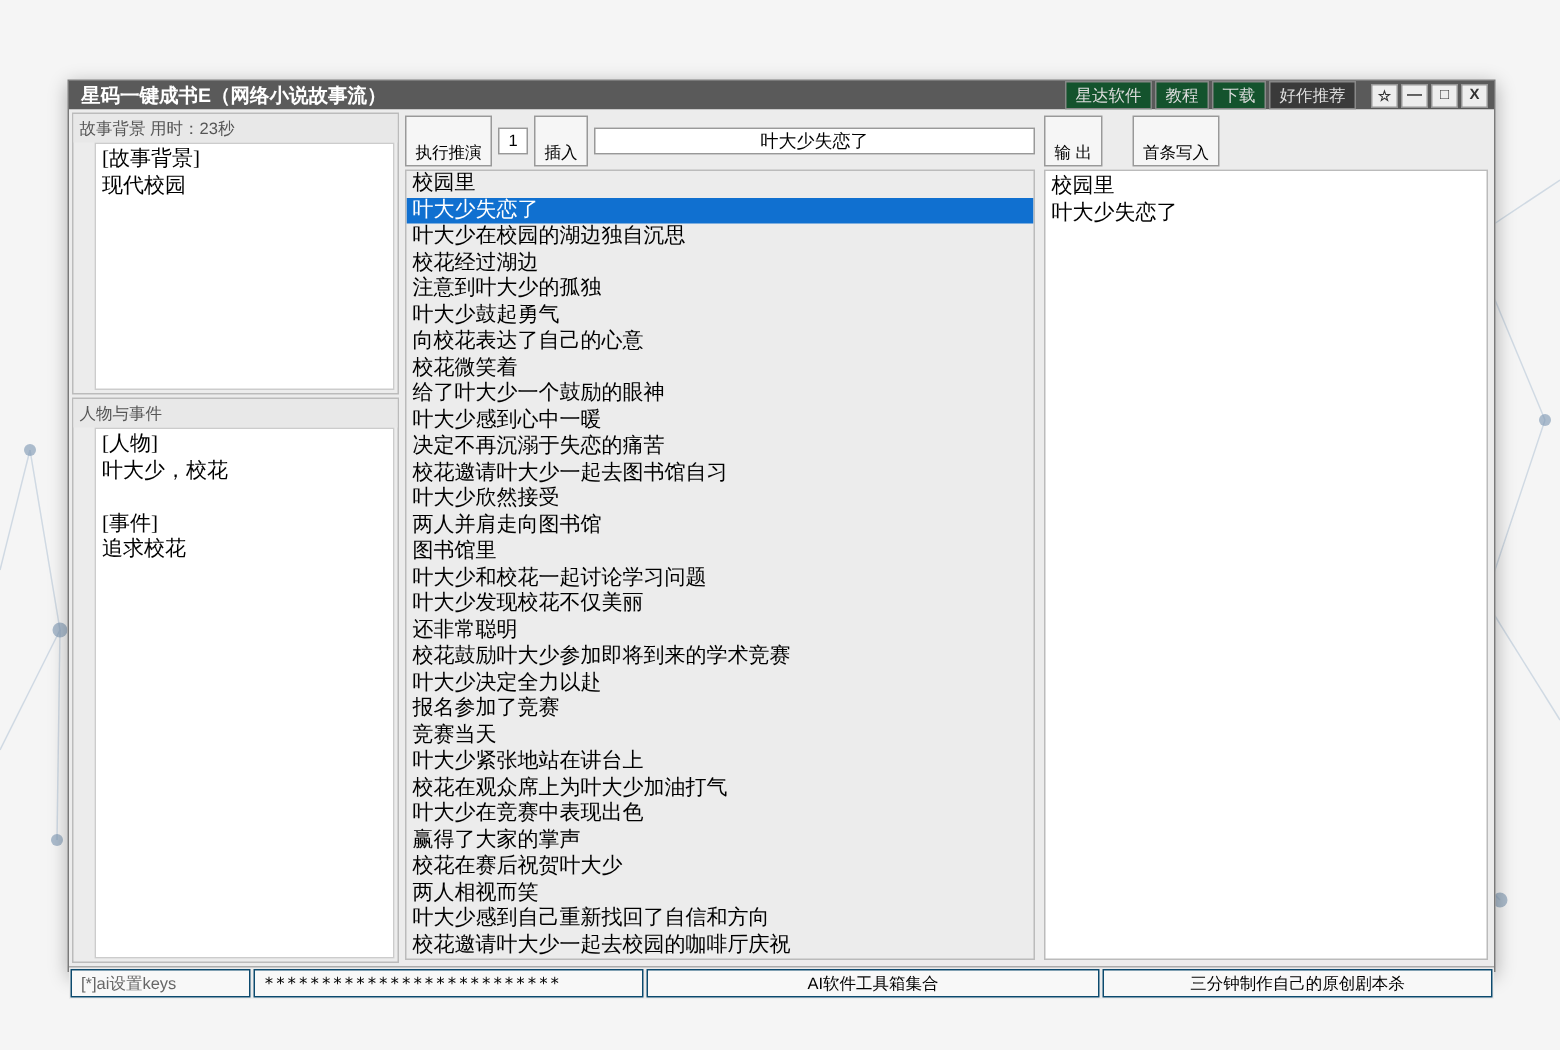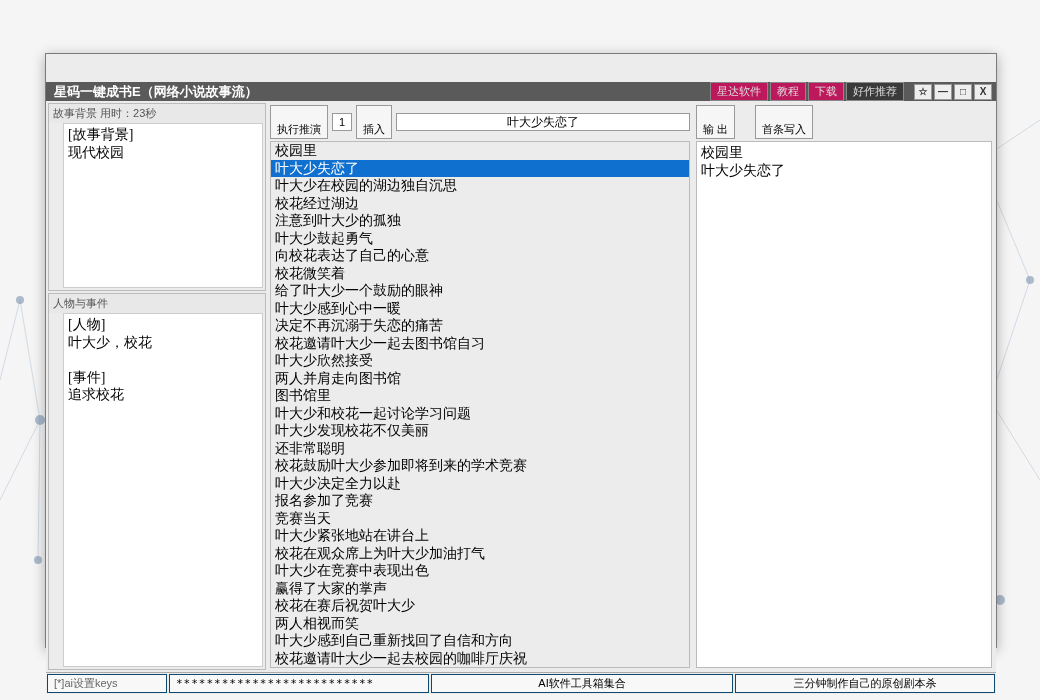--- a/index.html
+++ b/index.html
@@ -31,28 +31,27 @@
 }
 .titlebar {
   height: 22px;
   background: #5a5a5a;
   color: #fff;
   display: flex;
   align-items: center;
   padding: 0 4px 0 8px;
   font-size: 13px;
   font-weight: bold;
-  margin-top: 28px;
 }
 .titlebar .title { flex: 1; }
 .titlebar .links { display: flex; gap: 2px; font-weight: normal; font-size: 11px; }
 .titlebar .link {
   padding: 1px 6px;
   border: 1px solid #888;
-  background: #be185d;
+  background: #14532d;
   cursor: pointer;
   color: #ddd;
 }
 .titlebar .link.highlight { background: #3a3a3a; }
 .titlebar .ctrls { display: flex; gap: 2px; margin-left: 10px; }
 .titlebar .ctrl {
   width: 18px; height: 16px;
   background: #eee;
   color: #333;
   border: 1px solid #999;

